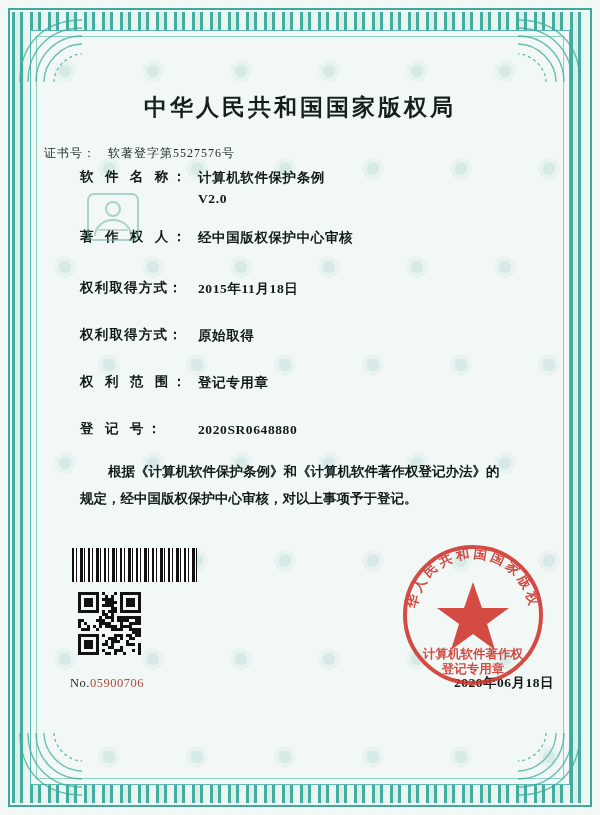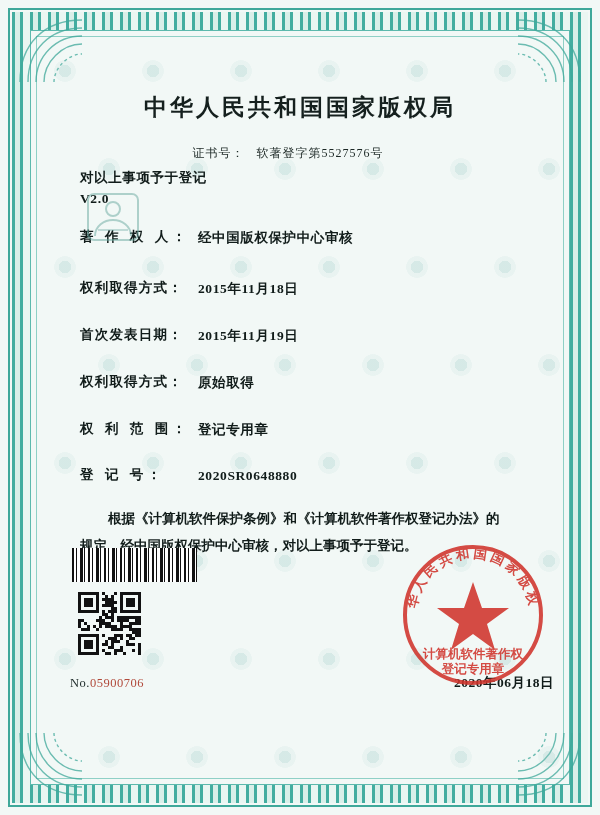--- a/index.html
+++ b/index.html
@@ -115,21 +115,21 @@
     text-align: center;
     font-size: 26px;
     font-weight: bold;
     letter-spacing: 3px;
     color: #15201e;
     margin-top: 20px;
   }
 
   .cert-no-row {
     margin-top: 22px;
-    text-align: center;
+    text-align: left;
     padding-right: 24px;
     font-size: 12px;
     color: #1c2825;
     letter-spacing: 1px;
   }
   .cert-no-row .label { margin-right: 8px; }
 
   .emblem {
     position: absolute;
     left: 42px;
@@ -352,34 +352,31 @@
       <svg width="54" height="50" viewBox="0 0 54 50">
         <rect x="2" y="2" width="50" height="46" rx="6" fill="none" stroke="#6aa9a0" stroke-width="2"></rect>
         <circle cx="27" cy="17" r="7" fill="none" stroke="#6aa9a0" stroke-width="2"></circle>
         <path d="M9 44 C9 34 18 28 27 28 C36 28 45 34 45 44" fill="none" stroke="#6aa9a0" stroke-width="2"></path>
         <path d="M12 38 H42" stroke="#6aa9a0" stroke-width="1.5"></path>
       </svg>
     </div>
 
     <div class="fields">
       <div class="field-row">
-        <div class="field-value">对以上事项予于登记
+        <div class="field-label">软 件 名 称：</div>
+        <div class="field-value">计算机软件保护条例
 V2.0</div>
       </div>
       <div class="field-row gap-lg">
         <div class="field-label">著 作 权 人：</div>
         <div class="field-value">经中国版权保护中心审核</div>
       </div>
       <div class="field-row gap-md">
         <div class="field-label tight">权利取得方式：</div>
         <div class="field-value">2015年11月18日</div>
-      </div>
-      <div class="field-row gap-md">
-        <div class="field-label tight">首次发表日期：</div>
-        <div class="field-value">2015年11月19日</div>
       </div>
       <div class="field-row gap-md">
         <div class="field-label tight">权利取得方式：</div>
         <div class="field-value">原始取得</div>
       </div>
       <div class="field-row gap-md">
         <div class="field-label">权 利 范 围：</div>
         <div class="field-value">登记专用章</div>
       </div>
       <div class="field-row">

